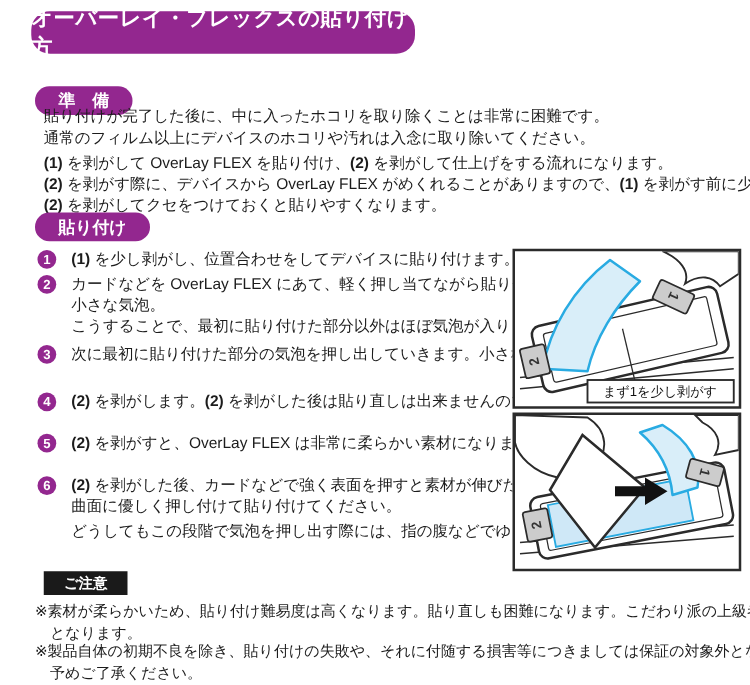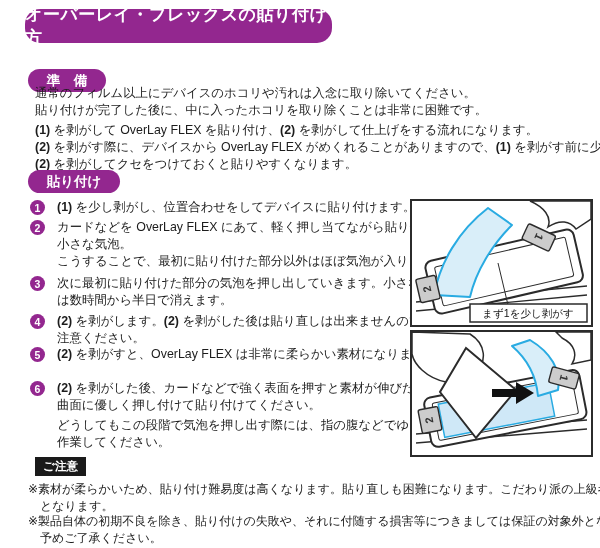--- a/index.html
+++ b/index.html
@@ -30,42 +30,42 @@
   .para .line{white-space:nowrap;}
   .para b{font-weight:bold;}
   .stepnum{
     width:15px;height:15px;border-radius:50%;background:var(--accent);color:#fff;
     font-weight:bold;font-size:10.5px;display:flex;align-items:center;justify-content:center;
   }
   .figure{
     width:183px;background:#fff;border:2px solid #2b2b2b;
   }
   .caution-badge{
-    left:35px;top:457px;width:51px;height:19px;background:var(--note-bg);color:#fff;
+    left:35px;top:457px;width:67px;height:19px;background:var(--note-bg);color:#fff;
     font-weight:bold;font-size:11.5px;display:flex;align-items:center;justify-content:center;
   }
   .note{font-size:12px;line-height:17px;}
   .note .line{white-space:nowrap;}
   .note .line:nth-child(2){padding-left:12px;}
   svg{display:block;}
 </style>
 </head>
 <body>
 
 <div>
 
   <div class="banner abs">
     <span>オーバーレイ・フレックスの貼り付け方</span>
   </div>
 
   <div class="badge abs" style="left:28px;top:57px;width:78px;">準　備</div>
 
   <div class="para abs" style="left:35px;top:85px;">
+      <div class="line">貼り付けが完了した後に、中に入ったホコリを取り除くことは非常に困難です。</div>
       <div class="line">通常のフィルム以上にデバイスのホコリや汚れは入念に取り除いてください。</div>
-      <div class="line">貼り付けが完了した後に、中に入ったホコリを取り除くことは非常に困難です。</div>
     </div>
 
   <div class="para abs" style="left:35px;top:122px;">
       <div class="line"><b>(1)</b> を剥がして OverLay FLEX を貼り付け、<b>(2)</b> を剥がして仕上げをする流れになります。</div>
       <div class="line"><b>(2)</b> を剥がす際に、デバイスから OverLay FLEX がめくれることがありますので、<b>(1)</b> を剥がす前に少し</div>
       <div class="line"><b>(2)</b> を剥がしてクセをつけておくと貼りやすくなります。</div>
     </div>
 
   <div class="badge abs" style="left:28px;top:158px;width:92px;">貼り付け</div>
 
@@ -77,43 +77,40 @@
   <div class="stepnum abs" style="left:30px;top:220px;">2</div>
   <div class="para abs" style="left:57px;top:219px;">
       <div class="line">カードなどを OverLay FLEX にあて、軽く押し当てながら貼り付け</div>
       <div class="line">小さな気泡。</div>
       <div class="line">こうすることで、最初に貼り付けた部分以外はほぼ気泡が入りません。</div>
     </div>
 
   <div class="stepnum abs" style="left:30px;top:276px;">3</div>
   <div class="para abs" style="left:57px;top:275px;">
       <div class="line">次に最初に貼り付けた部分の気泡を押し出していきます。小さな気泡</div>
-      <div class="line">は数時間から半日で消えます。</div>
     </div>
 
   <div class="stepnum abs" style="left:30px;top:314px;">4</div>
   <div class="para abs" style="left:57px;top:313px;">
       <div class="line"><b>(2)</b> を剥がします。<b>(2)</b> を剥がした後は貼り直しは出来ませんので、ご</div>
-      <div class="line">注意ください。</div>
     </div>
 
   <div class="stepnum abs" style="left:30px;top:347px;">5</div>
   <div class="para abs" style="left:57px;top:346px;">
       <div class="line"><b>(2)</b> を剥がすと、OverLay FLEX は非常に柔らかい素材になります。</div>
     </div>
 
   <div class="stepnum abs" style="left:30px;top:381px;">6</div>
   <div class="para abs" style="left:57px;top:380px;">
       <div class="line"><b>(2)</b> を剥がした後、カードなどで強く表面を押すと素材が伸びたり、</div>
       <div class="line">曲面に優しく押し付けて貼り付けてください。</div>
     </div>
 
   <div class="para abs" style="left:57px;top:417px;">
       <div class="line">どうしてもこの段階で気泡を押し出す際には、指の腹などでゆっくり</div>
-      <div class="line">作業してください。</div>
     </div>
 
   <div class="figure abs" style="left:410px;top:199px;height:128px;">
     <svg viewBox="0 0 179 124" width="179" height="124">
 
       <g stroke="#2b2b2b" stroke-width="1.4" fill="none">
         <path d="M4 101 L175 85"></path>
           <path d="M4 110 L175 94"></path>
       </g>
 

